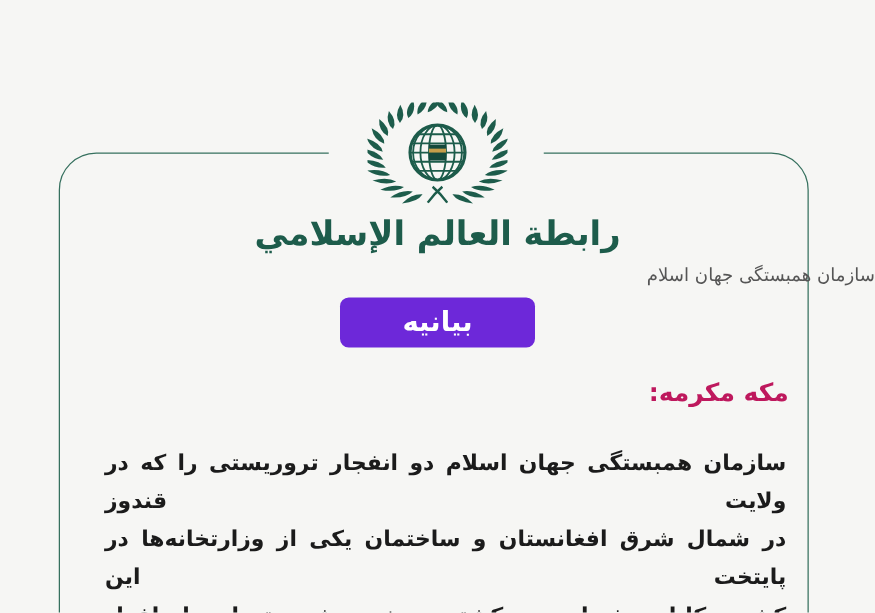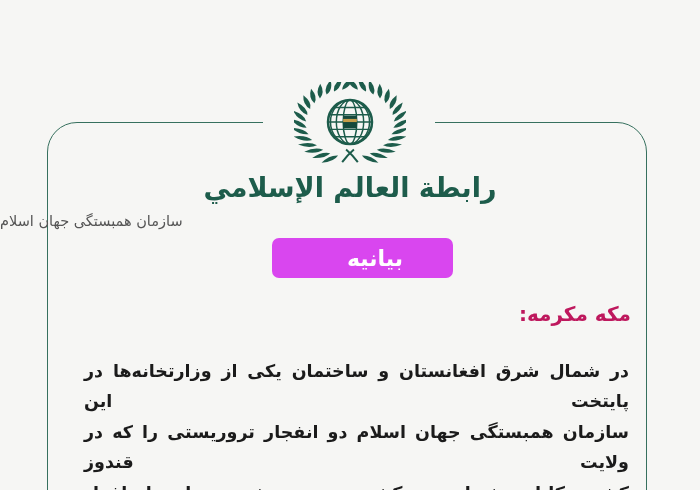--- a/index.html
+++ b/index.html
@@ -27,28 +27,28 @@
   }
   .logo{position:absolute; left:294px; top:82px; width:112px; height:84px;}
 
   .calligraphy{
     position:absolute; left:0; top:172px; width:700px;
     text-align:center; direction:rtl;
     font-size:27px; font-weight:bold; color:#1d5c4b;
   }
   .subtitle{
     position:absolute; left:0; top:213px; width:700px;
-    text-align:left; direction:rtl;
+    text-align:right; direction:rtl;
     font-size:14.5px; color:#555555; letter-spacing:.2px;
   }
   .banner{
     position:absolute; left:272px; top:238px;
     width:156px; height:40px;
-    background:#d946ef; border-radius:7px;
-    display:flex; align-items:center; justify-content:center;padding-left:25px;
+    background:#6d28d9; border-radius:7px;
+    display:flex; align-items:center; justify-content:center;
   }
   .banner span{
     color:#ffffff; font-size:22px; font-weight:bold; direction:rtl;
   }
   .heading{
     position:absolute; right:69px; top:302px;
     direction:rtl; text-align:right;
     font-size:20px; font-weight:bold; color:#be185d;
   }
   .body-block{
@@ -143,19 +143,19 @@
 
   <div class="subtitle">سازمان همبستگی جهان اسلام</div>
 
   <div class="banner">
     <span>بیانیه</span>
   </div>
 
   <div class="heading">مکه مکرمه:</div>
 
   <div class="body-block">
+    <div class="pline">سازمان همبستگی جهان اسلام دو انفجار تروریستی را که در ولایت قندوز</div>
     <div class="pline">در شمال شرق افغانستان و ساختمان یکی از وزارتخانه‌ها در پایتخت این</div>
-    <div class="pline">سازمان همبستگی جهان اسلام دو انفجار تروریستی را که در ولایت قندوز</div>
     <div class="pline">کشور، کابل، رخ داد و به کشته و زخمی شدن تعدادی از افراد انجامید،</div>
 
   </div>
 
 </div>
 
 </body></html>

